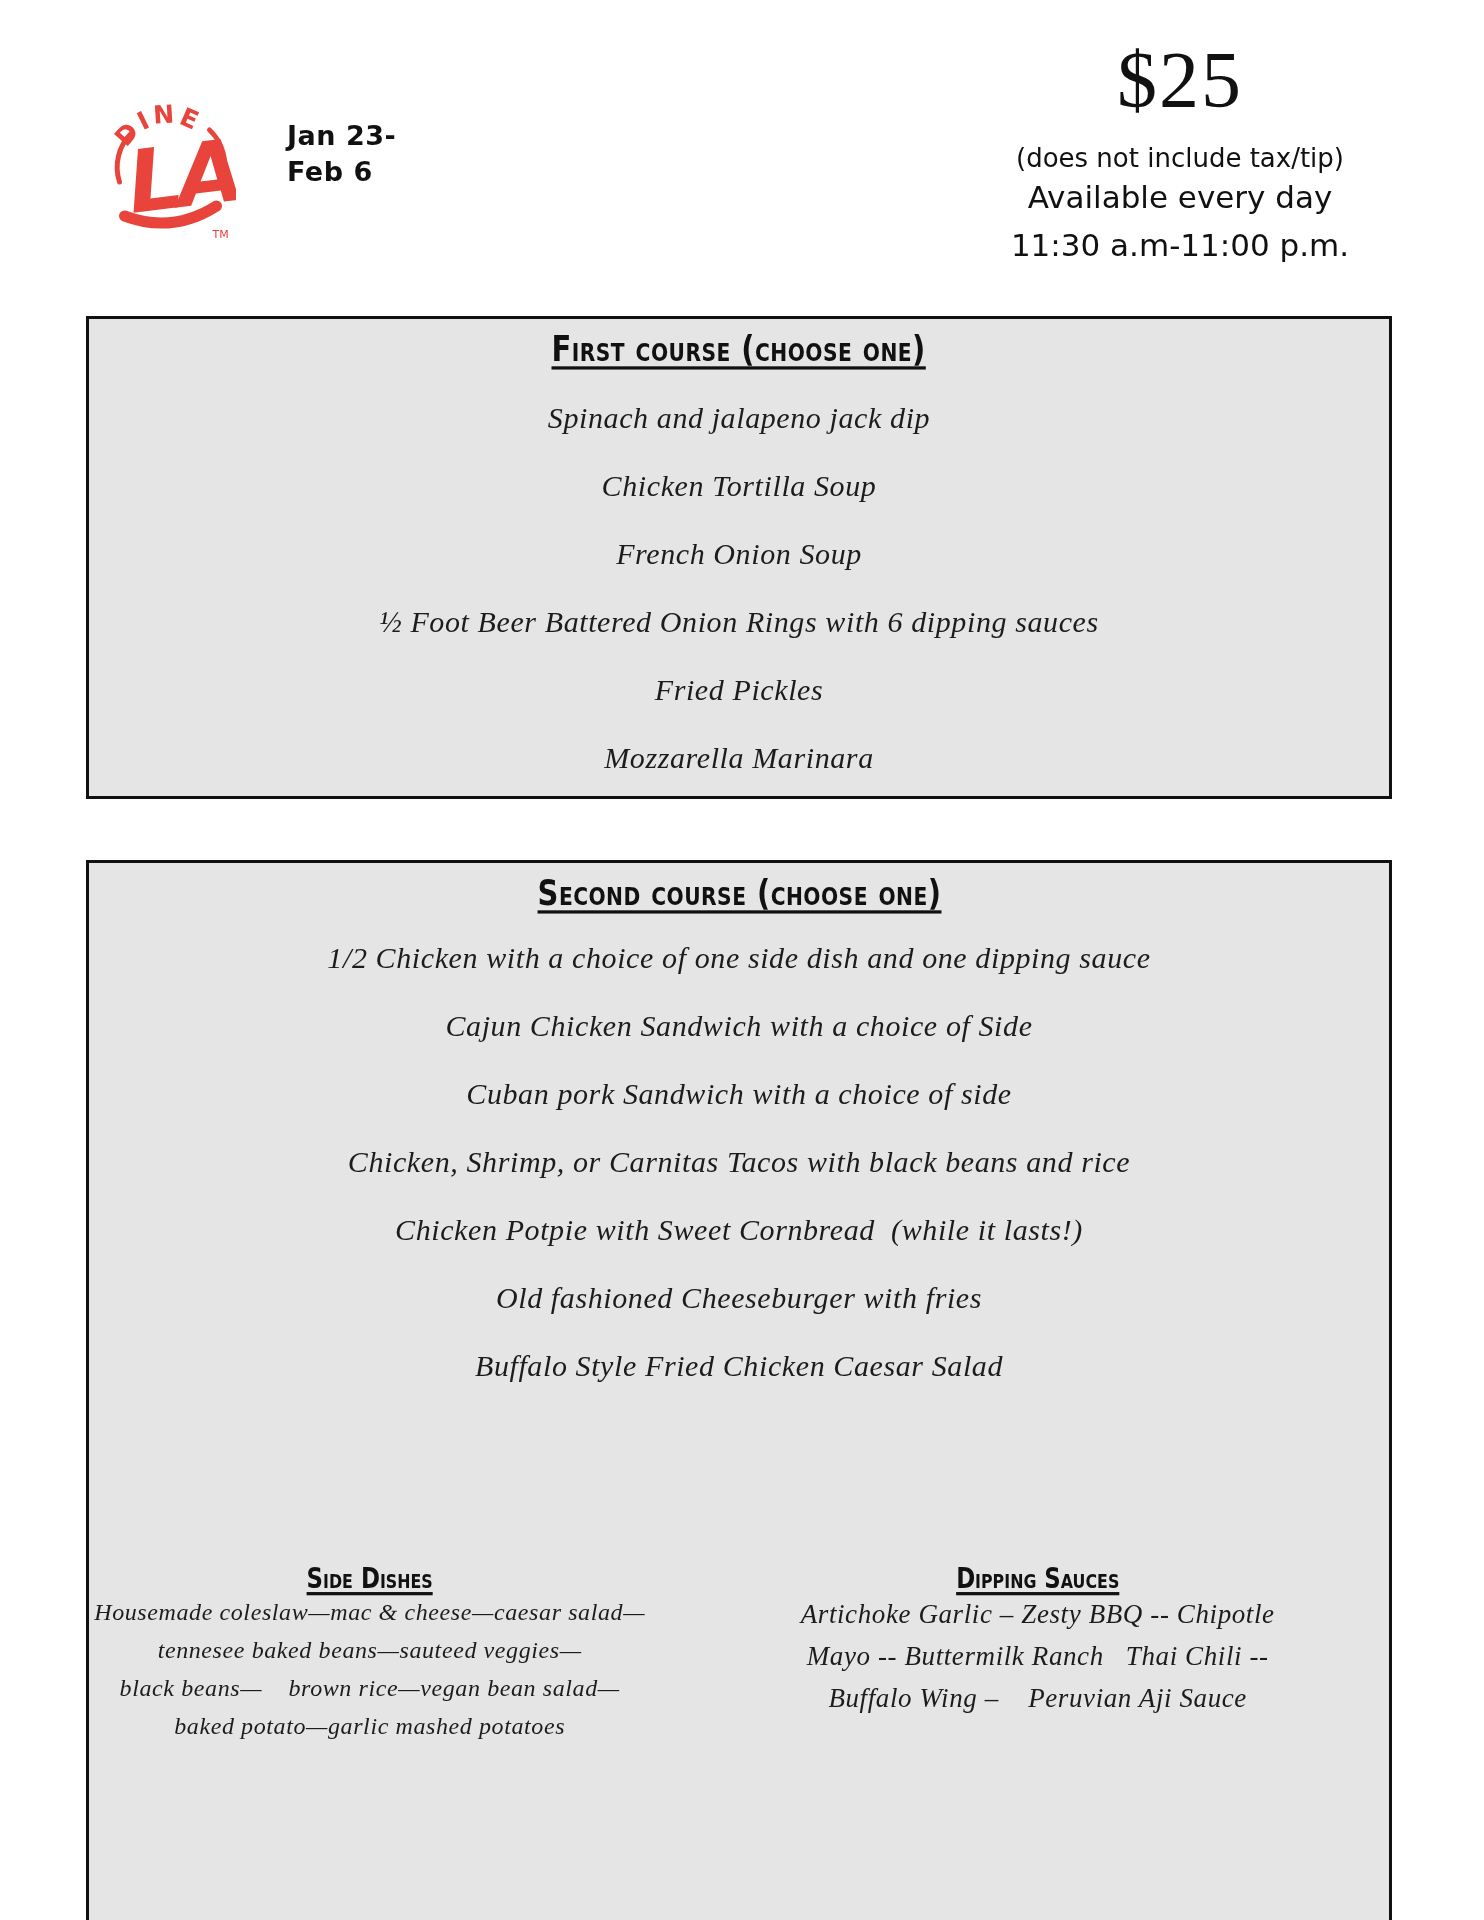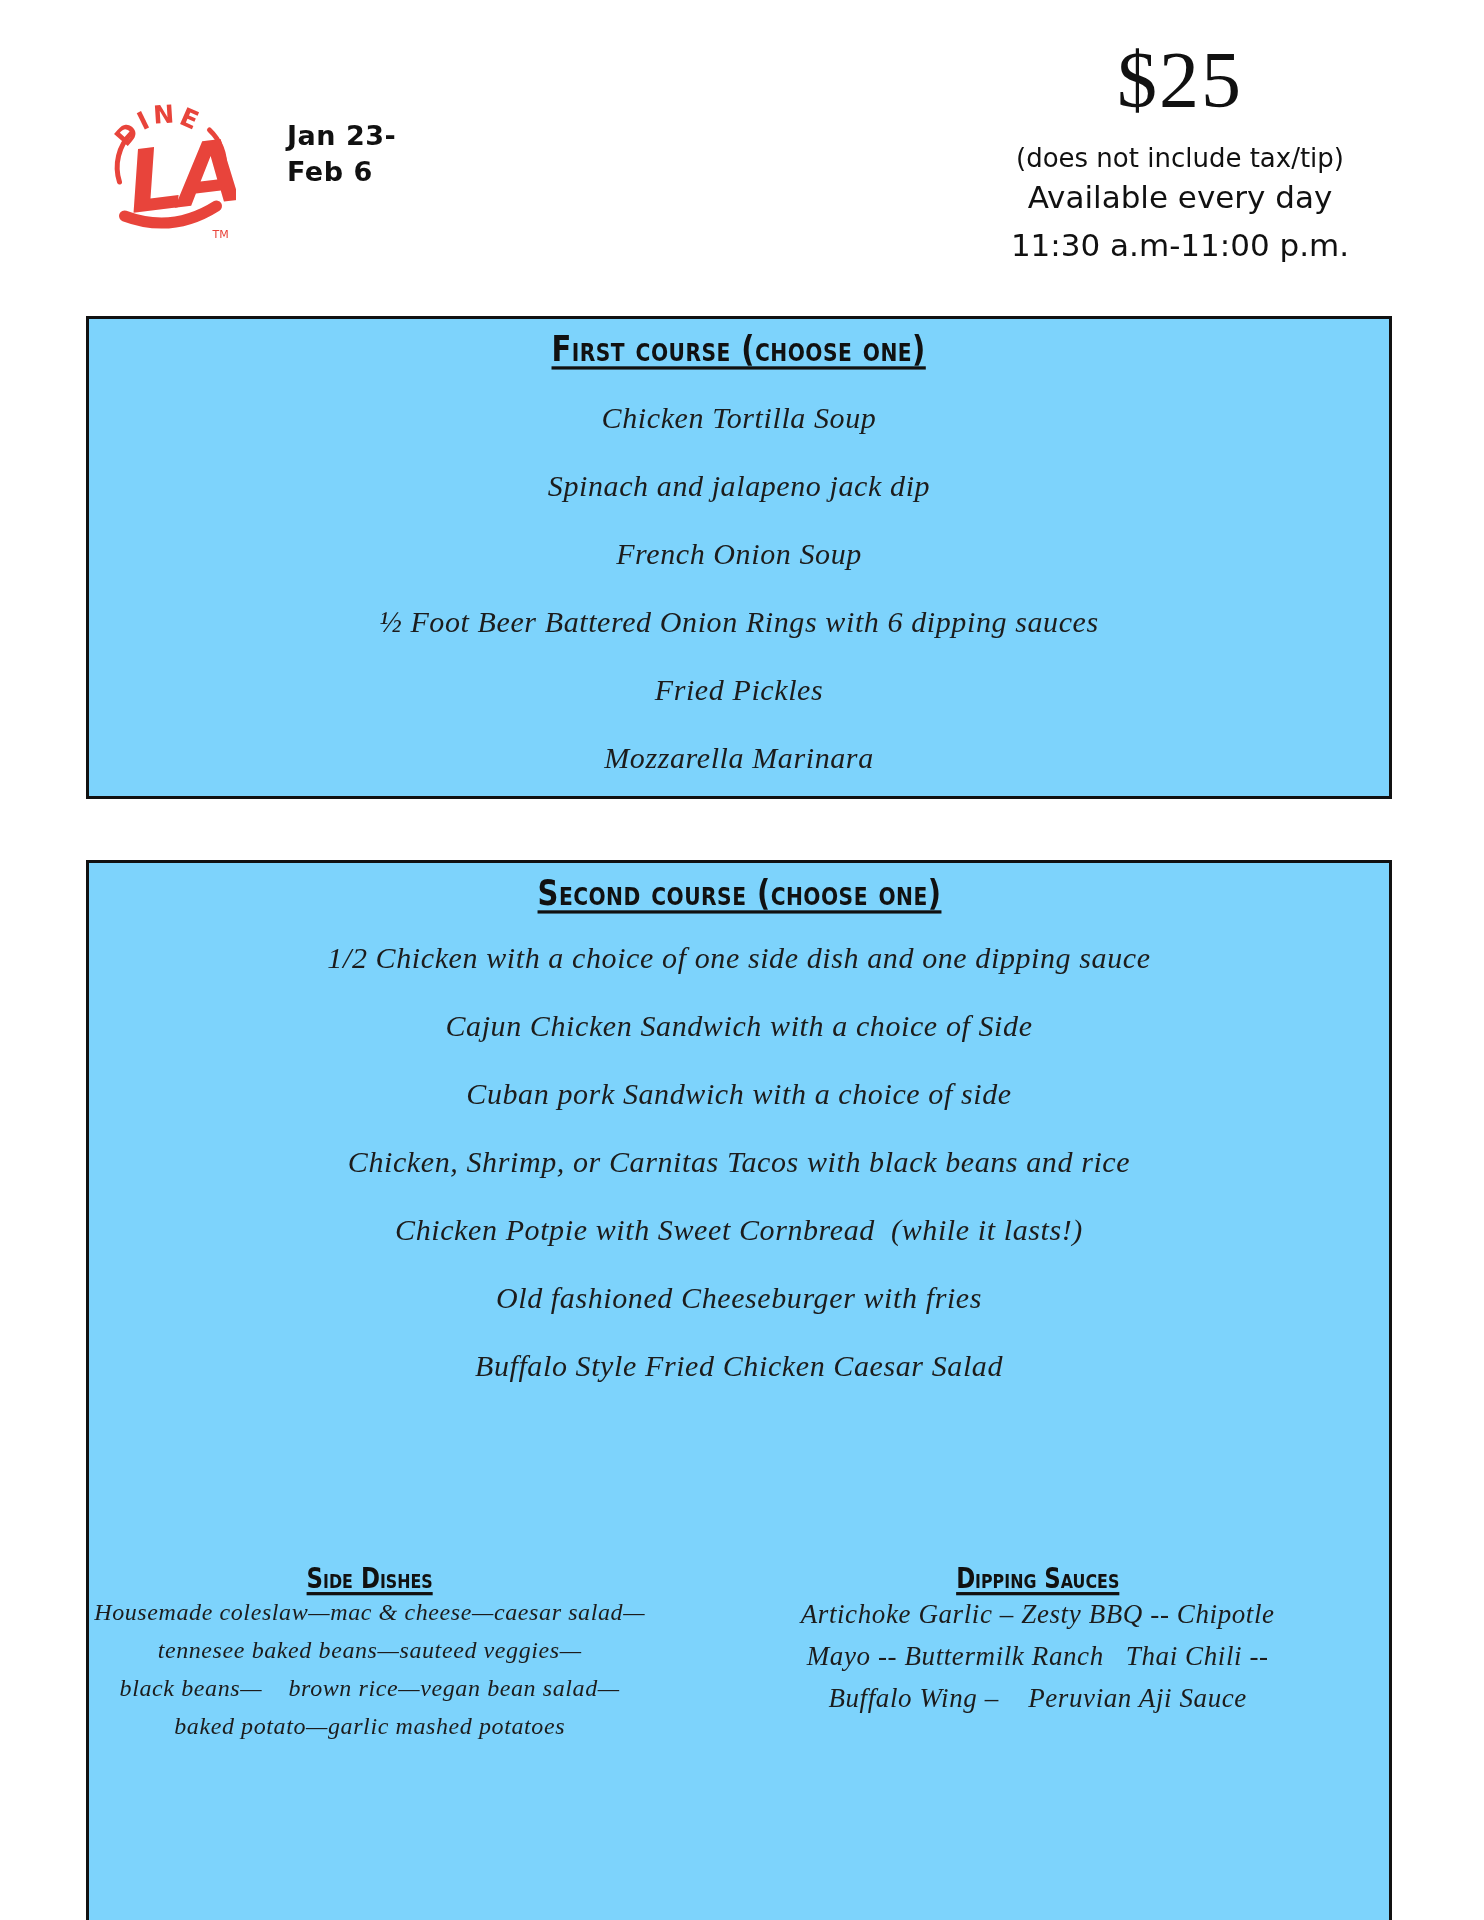--- a/index.html
+++ b/index.html
@@ -11,21 +11,21 @@
   .dates  { position:absolute; left:287px; top:118px; font-size:27px; font-weight:700;
             line-height:1.32; letter-spacing:.5px; }
   .birdsbox { position:absolute; left:558px; top:85px; width:367px; height:165px; }
   .priceblock { position:absolute; left:980px; top:38px; width:400px; text-align:center; }
   .price { font-size:80px; line-height:1.05; font-weight:400; letter-spacing:2px;font-family:Liberation Serif, serif; }
   .taxnote { font-size:26px; margin-top:21px; }
   .avail { font-size:31px; margin-top:6px; }
   .hours { font-size:31px; margin-top:12px; }
 
   
-  .box { position:absolute; left:86px; width:1306px; border:3px solid #111; background:#7dd3fc; }
+  .box { position:absolute; left:86px; width:1306px; border:3px solid #111; background:#e5e5e5; }
   .box.first  { top:316px; height:483px; }
   .box.second { top:860px; height:1075px; }
 
   .course-head { text-align:center; margin-top:10px; font-size:33px; font-weight:700;
                  font-variant:small-caps; letter-spacing:.5px; }
   .course-head .head-inner { display:inline-block; transform:scale(.88,1.08);
                  text-decoration:underline; text-underline-offset:5px; text-decoration-thickness:3px; }
 
   .script { font-family:"Liberation Serif", serif; font-style:italic; letter-spacing:.6px;
             white-space:pre-wrap; }
@@ -83,22 +83,22 @@
     <div class="taxnote">(does not include tax/tip)</div>
     <div class="avail">Available every day</div>
     <div class="hours">11:30 a.m-11:00 p.m.</div>
   </div>
 
   <section class="box first">
     <h2 class="course-head">
       <span class="head-inner">First course (choose one)</span>
     </h2>
     <ul class="items">
+      <li class="script">Spinach and jalapeno jack dip</li>
       <li class="script">Chicken Tortilla Soup</li>
-      <li class="script">Spinach and jalapeno jack dip</li>
       <li class="script">French Onion Soup</li>
       <li class="script">½ Foot Beer Battered Onion Rings with 6 dipping sauces</li>
       <li class="script">Fried Pickles</li>
       <li class="script">Mozzarella Marinara</li>
     </ul>
   </section>
 
   <section class="box second">
     <h2 class="course-head">
       <span class="head-inner">Second course (choose one)</span>

